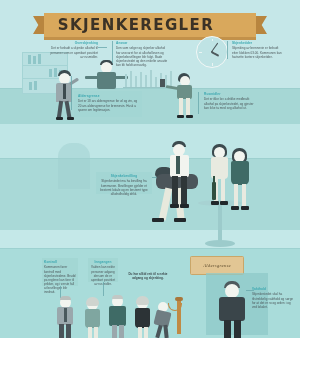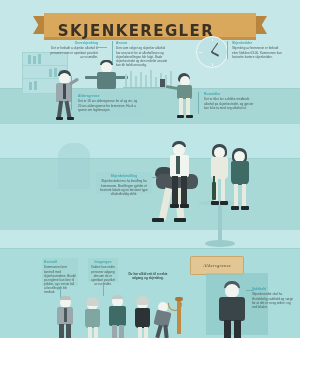--- a/index.html
+++ b/index.html
@@ -36,21 +36,20 @@
   .ribbon-tail{
     position:absolute;top:16px;width:14px;height:18px;background:#b8853f;
   }
   .ribbon-tail.left{left:33px;clip-path:polygon(0 0,100% 0,100% 100%,0 100%,38% 50%);}
   .ribbon-tail.right{left:253px;clip-path:polygon(0 0,100% 0,62% 50%,100% 100%,0 100%);}
   .ribbon-title{
     position:absolute;left:44px;top:13px;width:184px;height:24px;
     display:flex;align-items:center;justify-content:center;
     color:#3b3226;font-size:15px;letter-spacing:1.4px;font-weight:bold;
     font-family:"DejaVu Sans",sans-serif;
-    margin-top:6px;
   }
 
   
   .tb{position:absolute;}
   .tb .hd{
     color:#3ba7b0;font-size:3.2px;font-weight:bold;line-height:4.4px;
     letter-spacing:.1px;margin-bottom:1px;
   }
   .tb .bd{
     color:#4a5558;font-size:3px;line-height:4.1px;letter-spacing:.05px;

